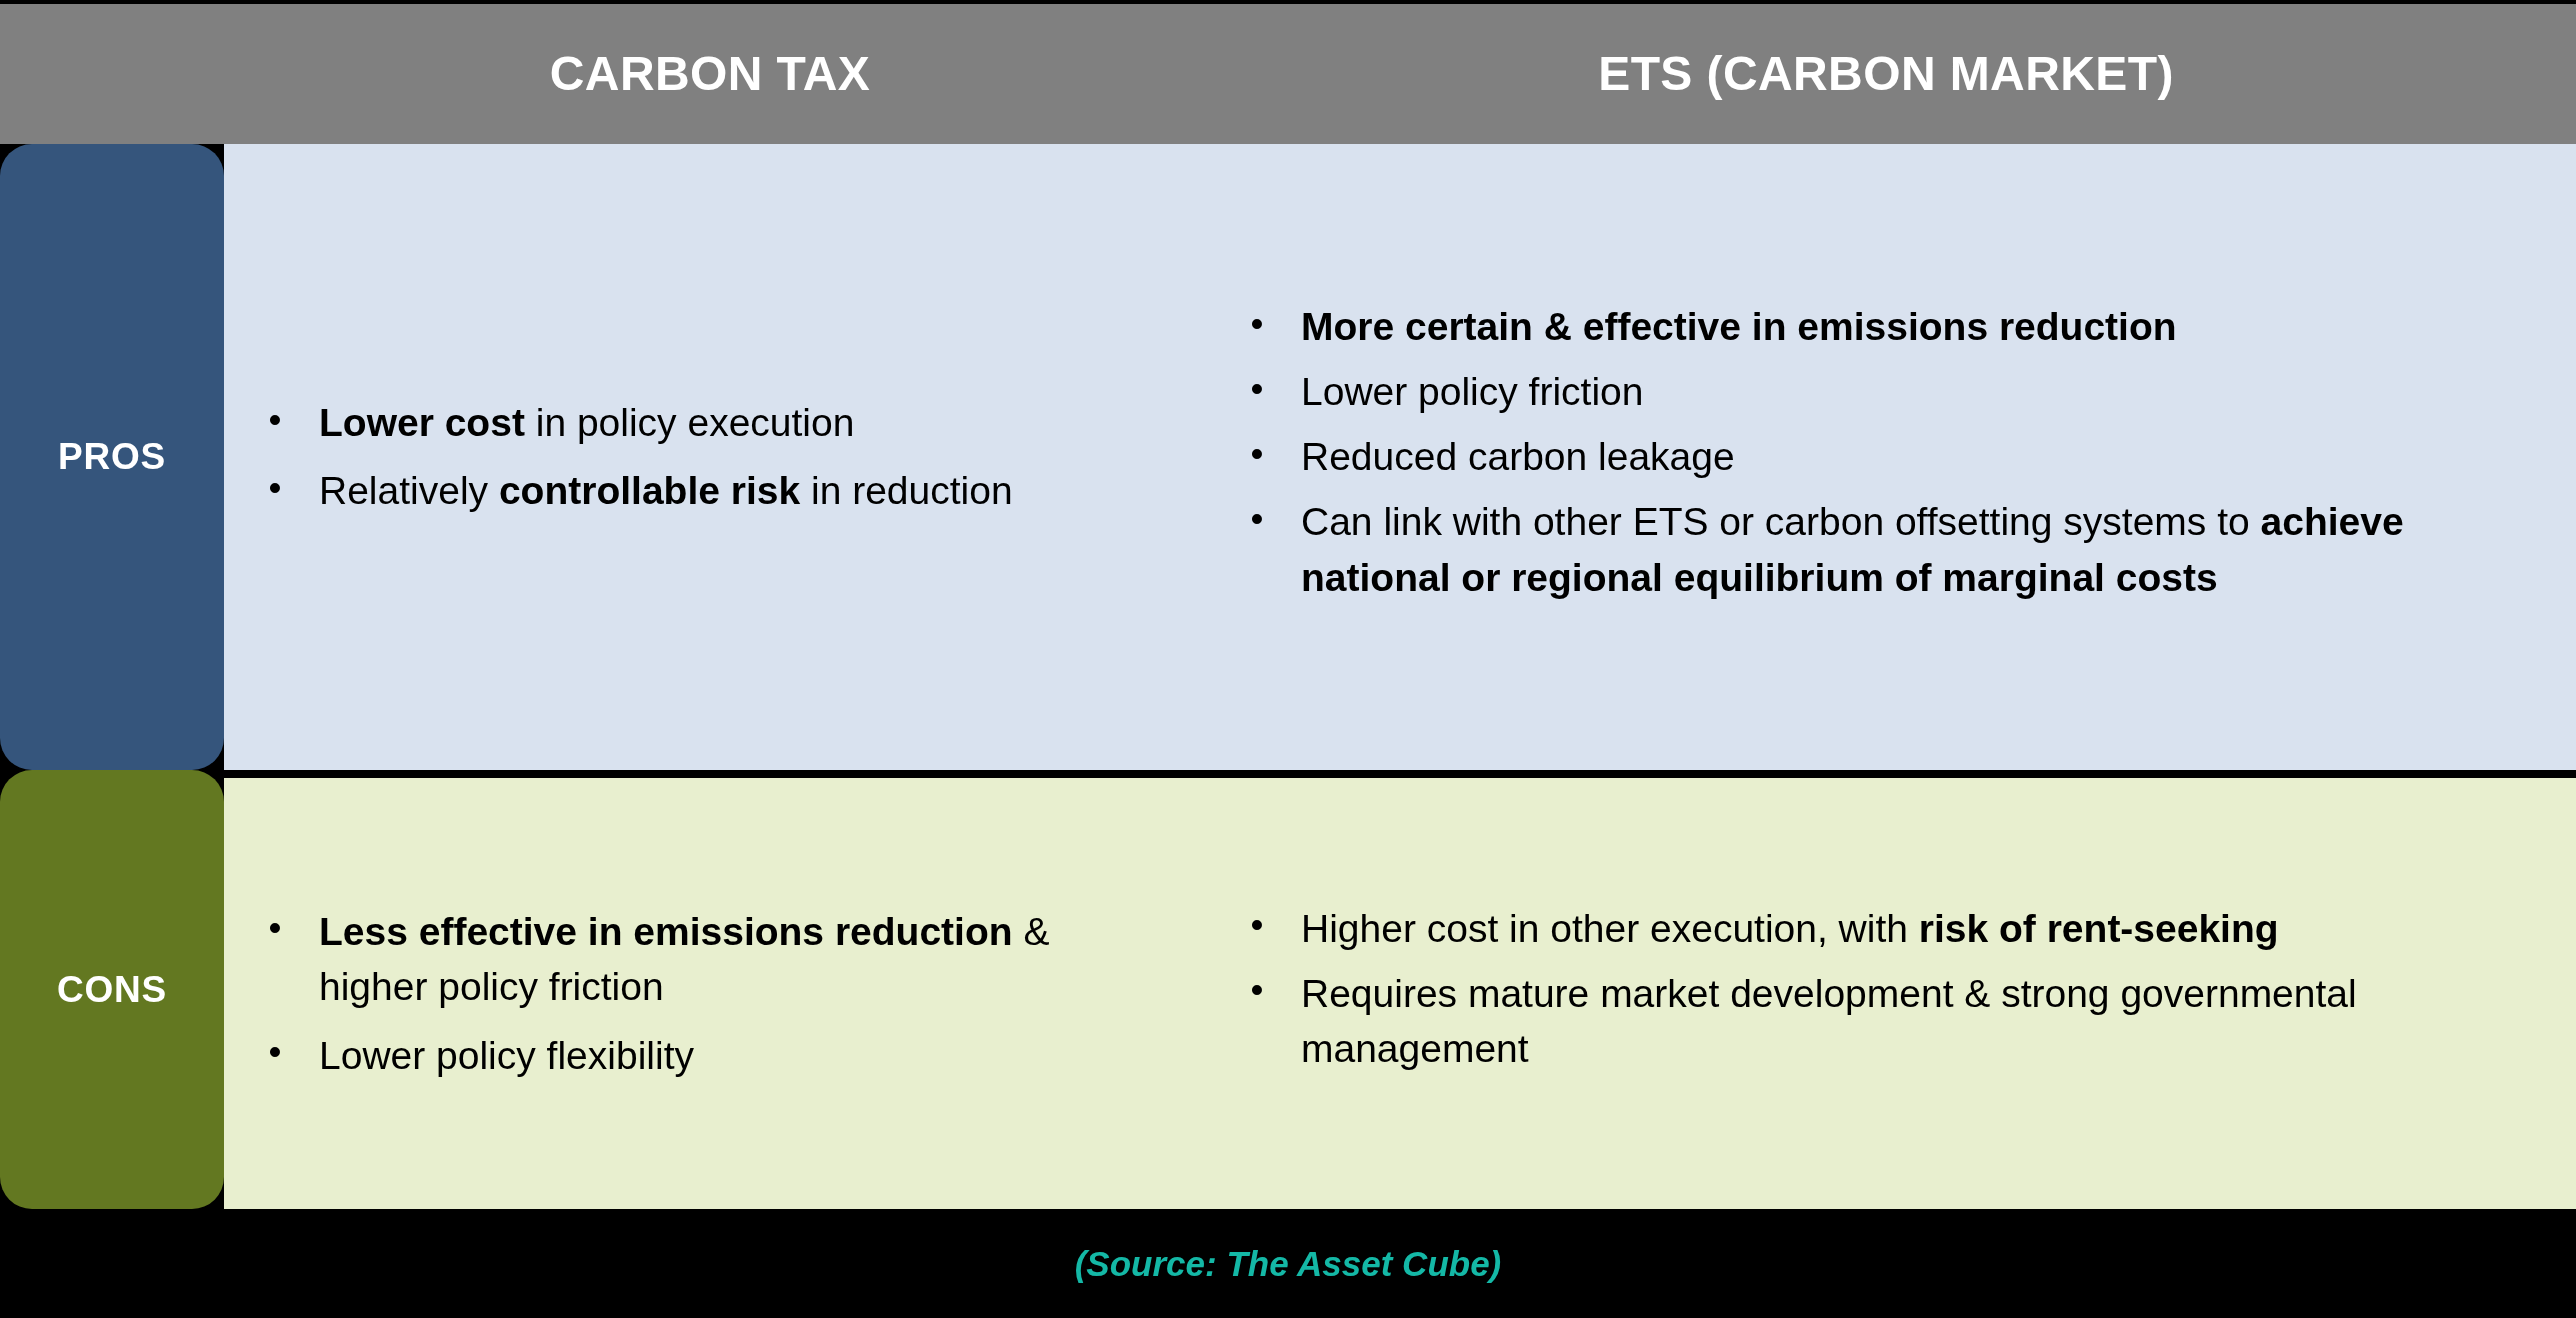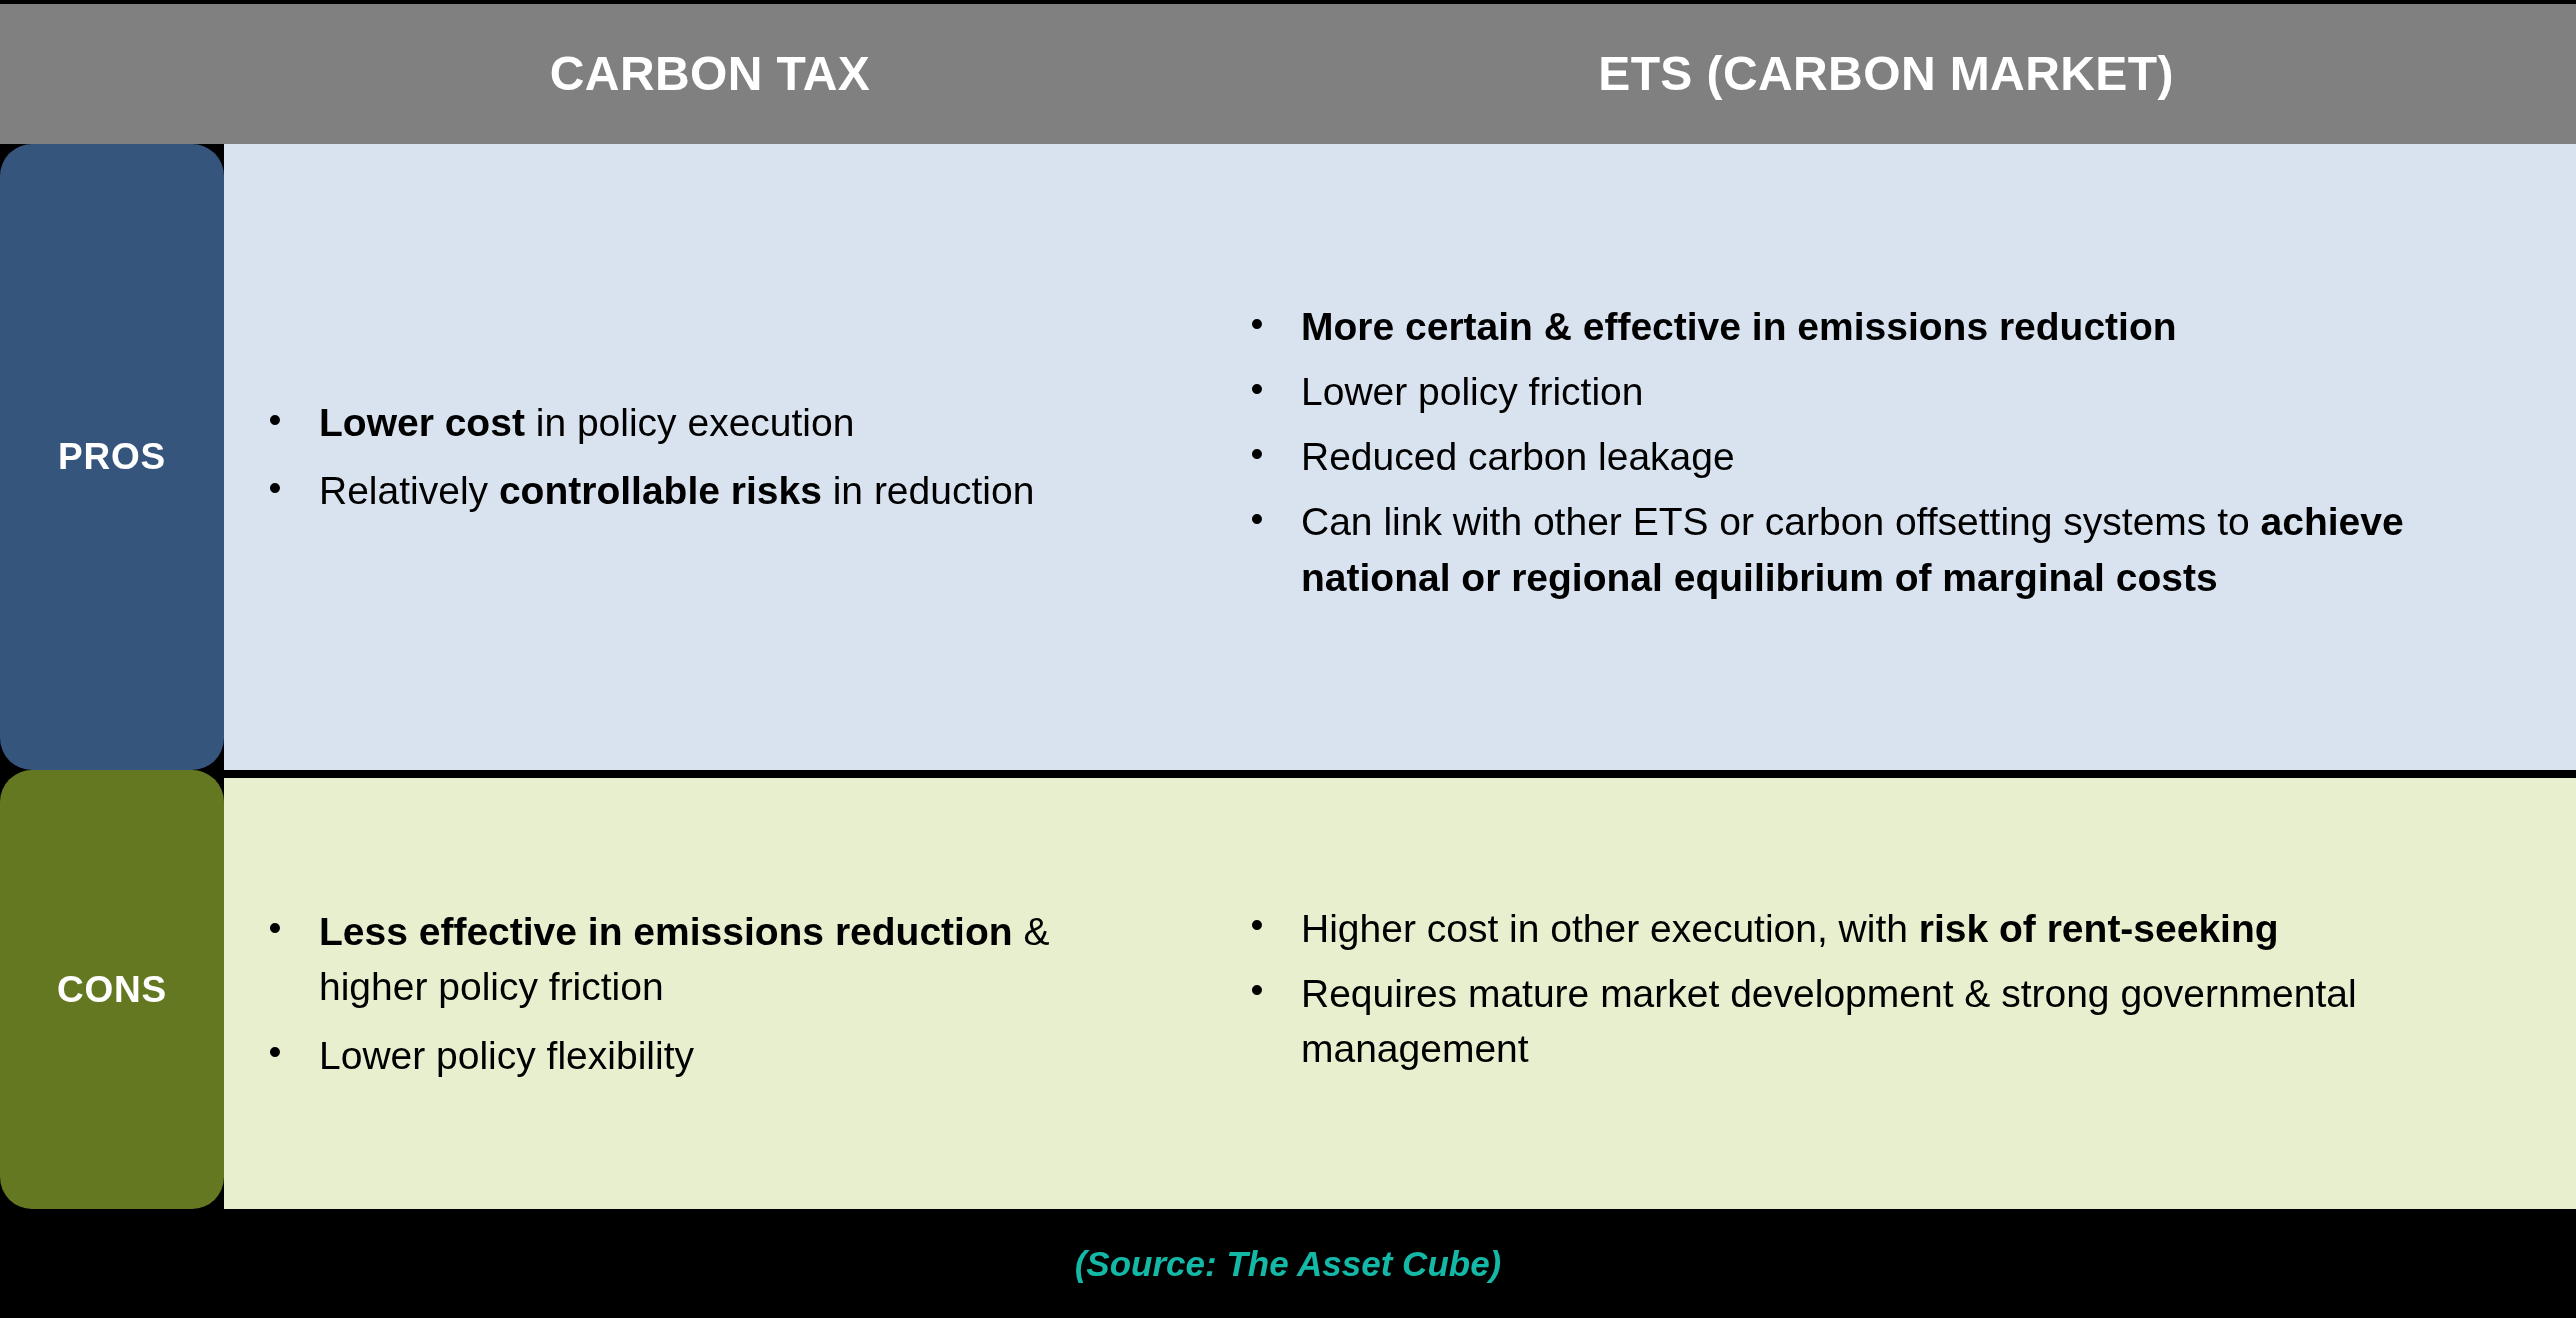--- a/index.html
+++ b/index.html
@@ -146,21 +146,21 @@
       <span class="header-title">ETS (CARBON MARKET)</span>
     </div>
   </div>
 
   <div class="row pros">
     <div class="row-label">PROS</div>
 
     <div class="cell tax">
       <ul class="bullets">
           <li><span class="b">Lower cost</span><span> in policy execution</span></li>
-          <li><span>Relatively </span><span class="b">controllable risks</span><span> in reduction</span></li>
+          <li><span>Relatively </span><span class="b">controllable risk</span><span> in reduction</span></li>
         </ul>
     </div>
 
     <div class="cell ets">
       <ul class="bullets ets-list">
           <li><span class="b">More certain &amp; effective in emissions reduction</span></li>
           <li><span>Lower policy friction</span></li>
           <li><span>Reduced carbon leakage</span></li>
           <li><span>Can link with other ETS or carbon offsetting systems to </span><span class="b">achieve national or regional equilibrium of marginal costs</span></li>
         </ul>

